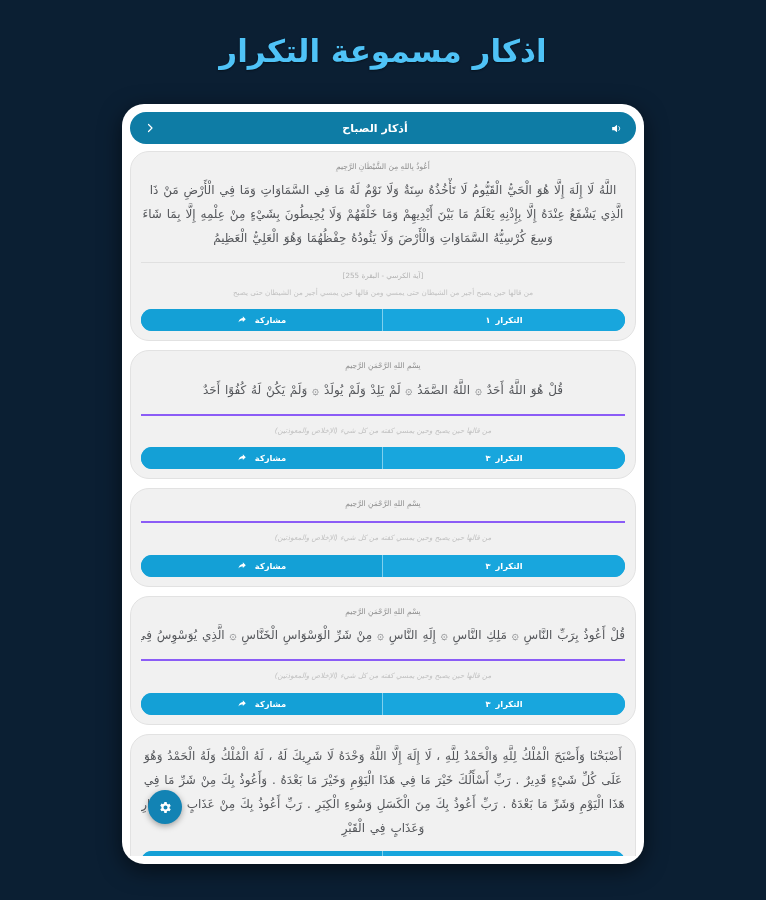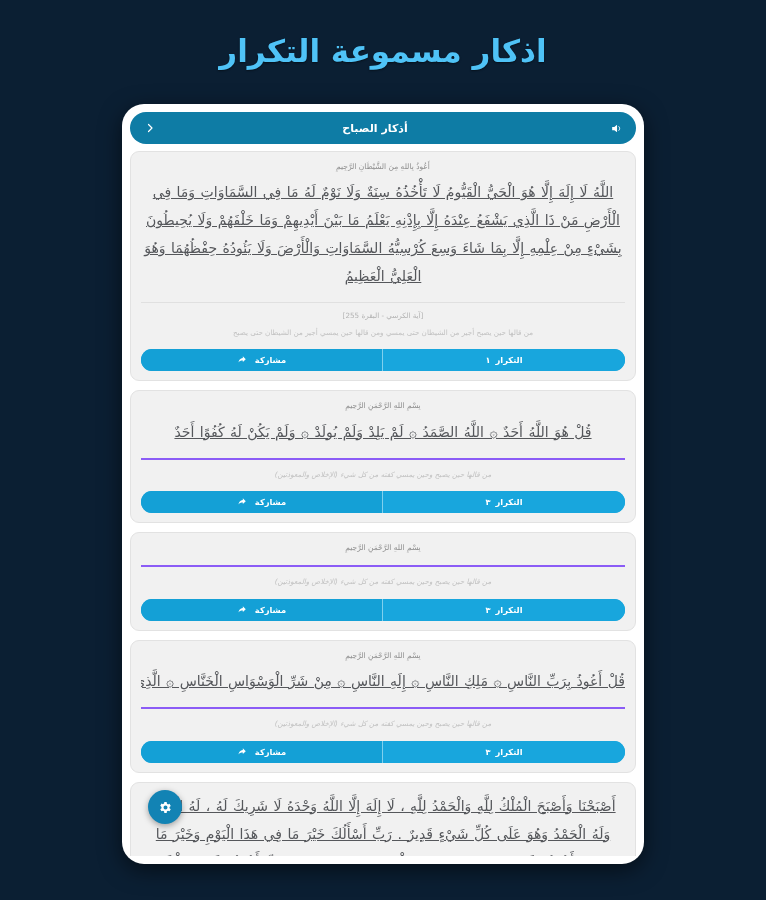--- a/index.html
+++ b/index.html
@@ -82,45 +82,44 @@
   .list-area {
     height: 712px;
     overflow: hidden;
     padding-top: 7px;
   }
 
   
   .dhikr-card {
     background: #f1f1f1;
     border: 1px solid #e2e2e2;
-    border-radius: 9px;
+    border-radius: 19px;
     margin-bottom: 9px;
     padding: 9px 10px 9px 10px;
     overflow: hidden;
   }
 
   .basmala {
     text-align: center;
     font-size: 7.5px;
     color: #8e8e8e;
     margin-bottom: 6px;
     line-height: 1.5;
     letter-spacing: 0.2px;
   }
 
   .dhikr-text {
     text-align: center;
-    font-size: 14px;
+    font-size: 12px;
     color: #55575b;
     line-height: 2.0;
     letter-spacing: 0.1px;
     word-spacing: 1px;
     white-space: nowrap;
     overflow: hidden;
-    text-decoration: underline;
   }
   .dhikr-text.wrap {
     white-space: normal;
   }
 
   .reference {
     text-align: center;
     font-size: 7.2px;
     color: #b3b3b3;
     margin-top: 12px;

